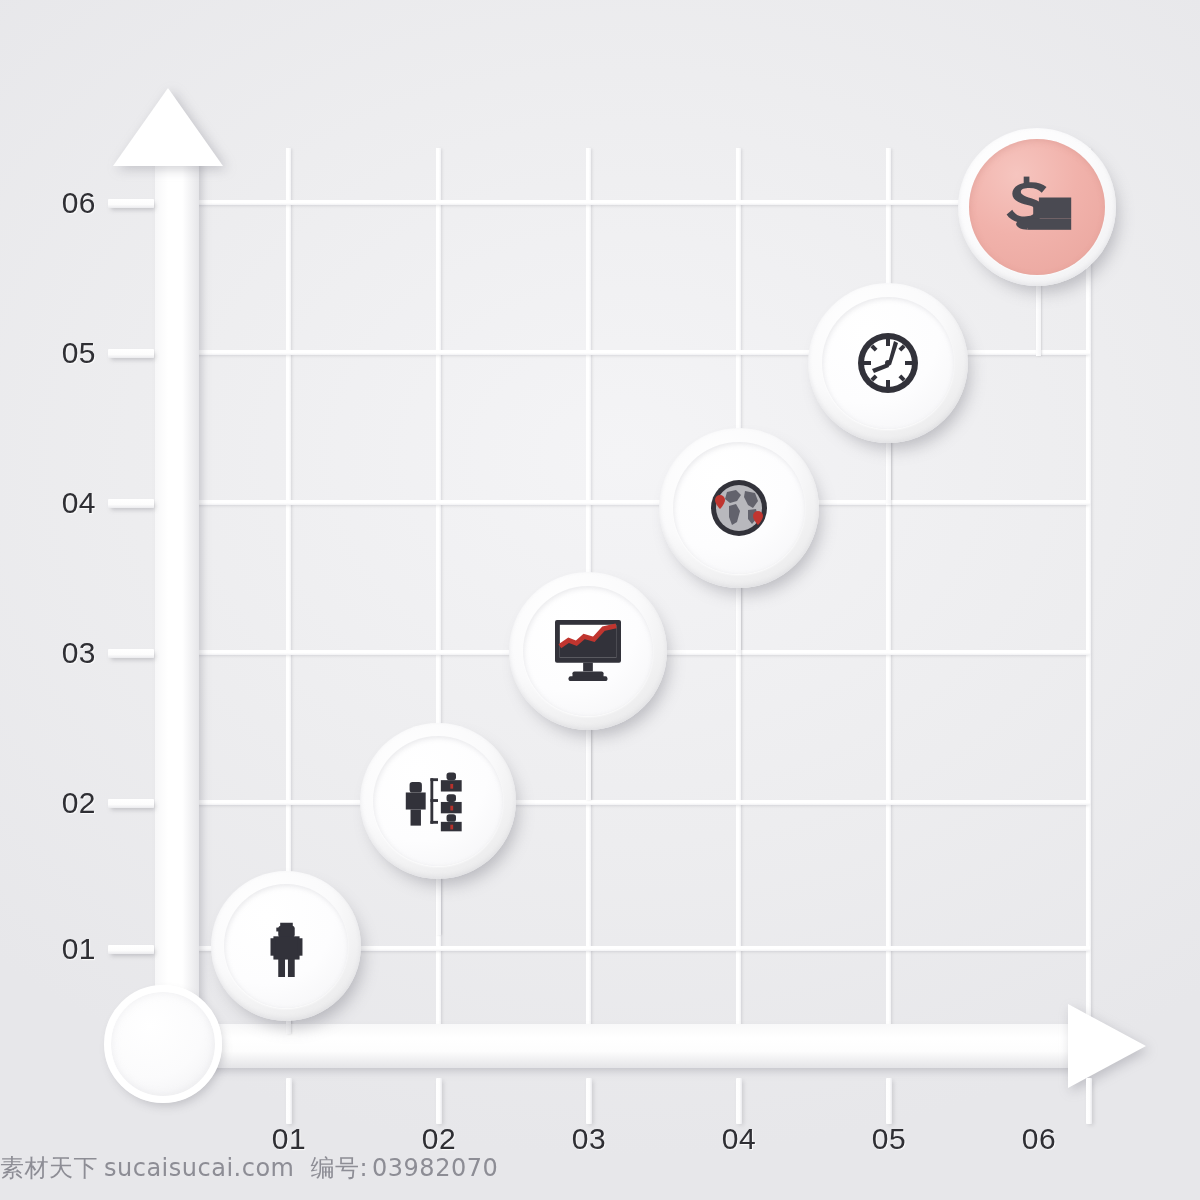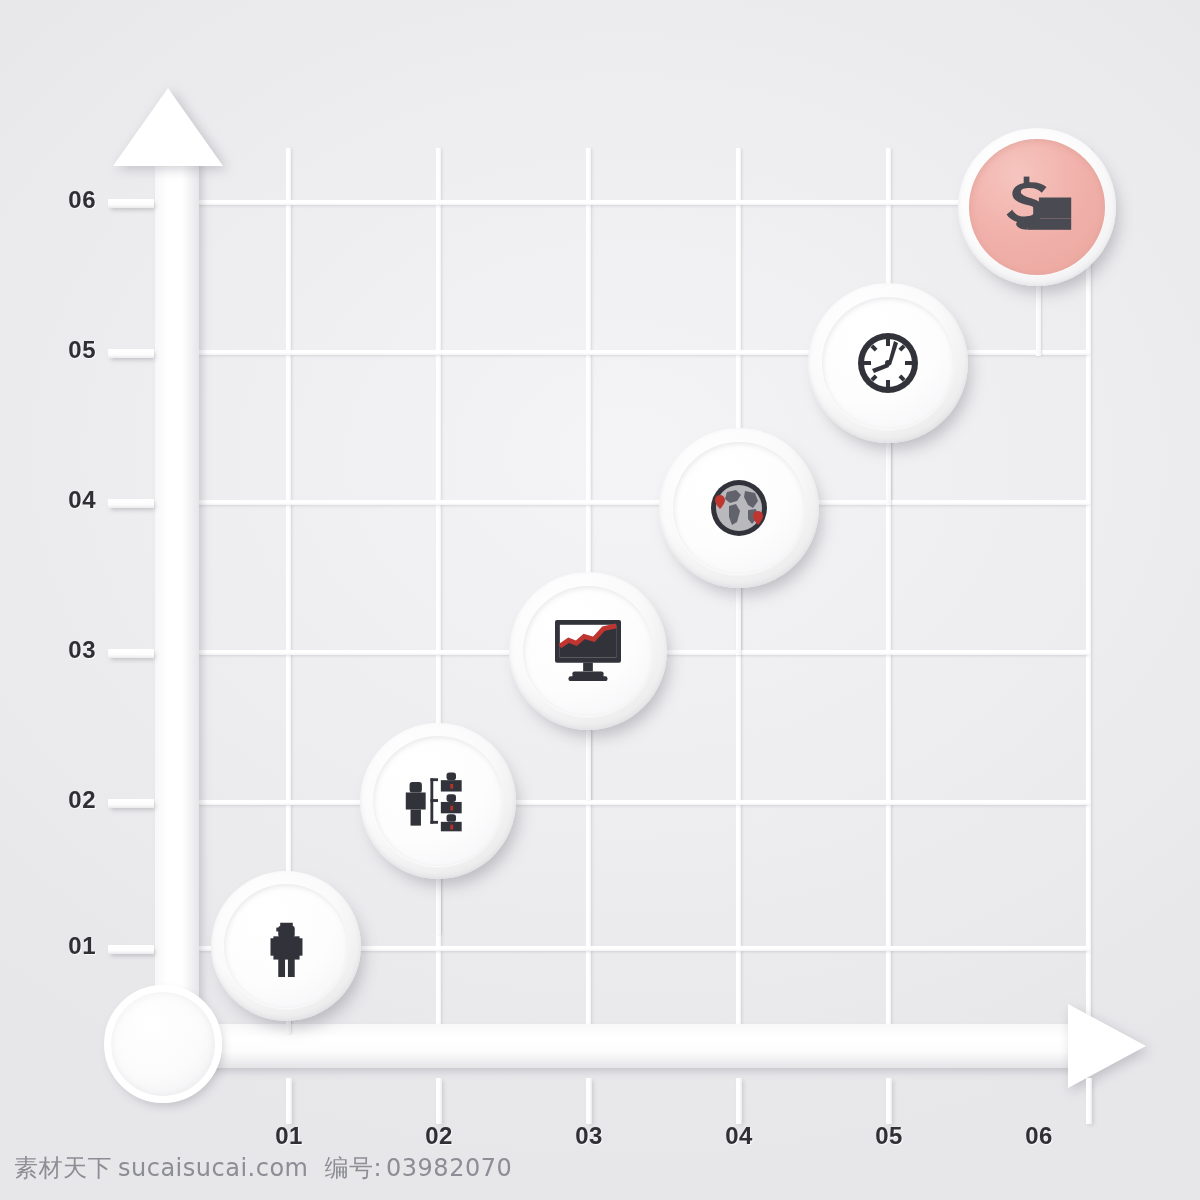--- a/index.html
+++ b/index.html
@@ -109,22 +109,22 @@
     width: 6px;
     height: 46px;
     background: linear-gradient(to right, #ffffff 0%, #fdfdfd 60%, #eaeaee 100%);
     box-shadow: 2px 2px 4px -1px rgba(120,120,128,0.32);
     border-radius: 1px;
   }
 
   
   .axlabel {
     position: absolute;
-    font-size: 24px;
-    font-weight: bold;
+    font-size: 30px;
+    font-weight: normal;
     color: #2f2f34;
     letter-spacing: 0.5px;
     text-shadow: 1px 1px 1px rgba(255,255,255,0.85);
   }
   .ylabel { text-align: right; width: 70px; }
   .xlabel { text-align: center; width: 70px; }
 
   
   .stem {
     position: absolute;
@@ -164,21 +164,21 @@
     inset: 0;
     display: flex;
     align-items: center;
     justify-content: center;
   }
   .node .glyph svg { display: block; }
 
   
   .footer {
     position: absolute;
-    left: 14px;
+    left: 0;
     bottom: 16px;
     font-size: 24px;
     color: #8d8d95;
     letter-spacing: 0.5px;
     white-space: nowrap;
     font-family: "DejaVu Sans", sans-serif;
   }
   .footer .site { margin-left: 6px; }
   .footer .codelabel { margin-left: 16px; }
   .footer .codeval { margin-left: 4px; }

